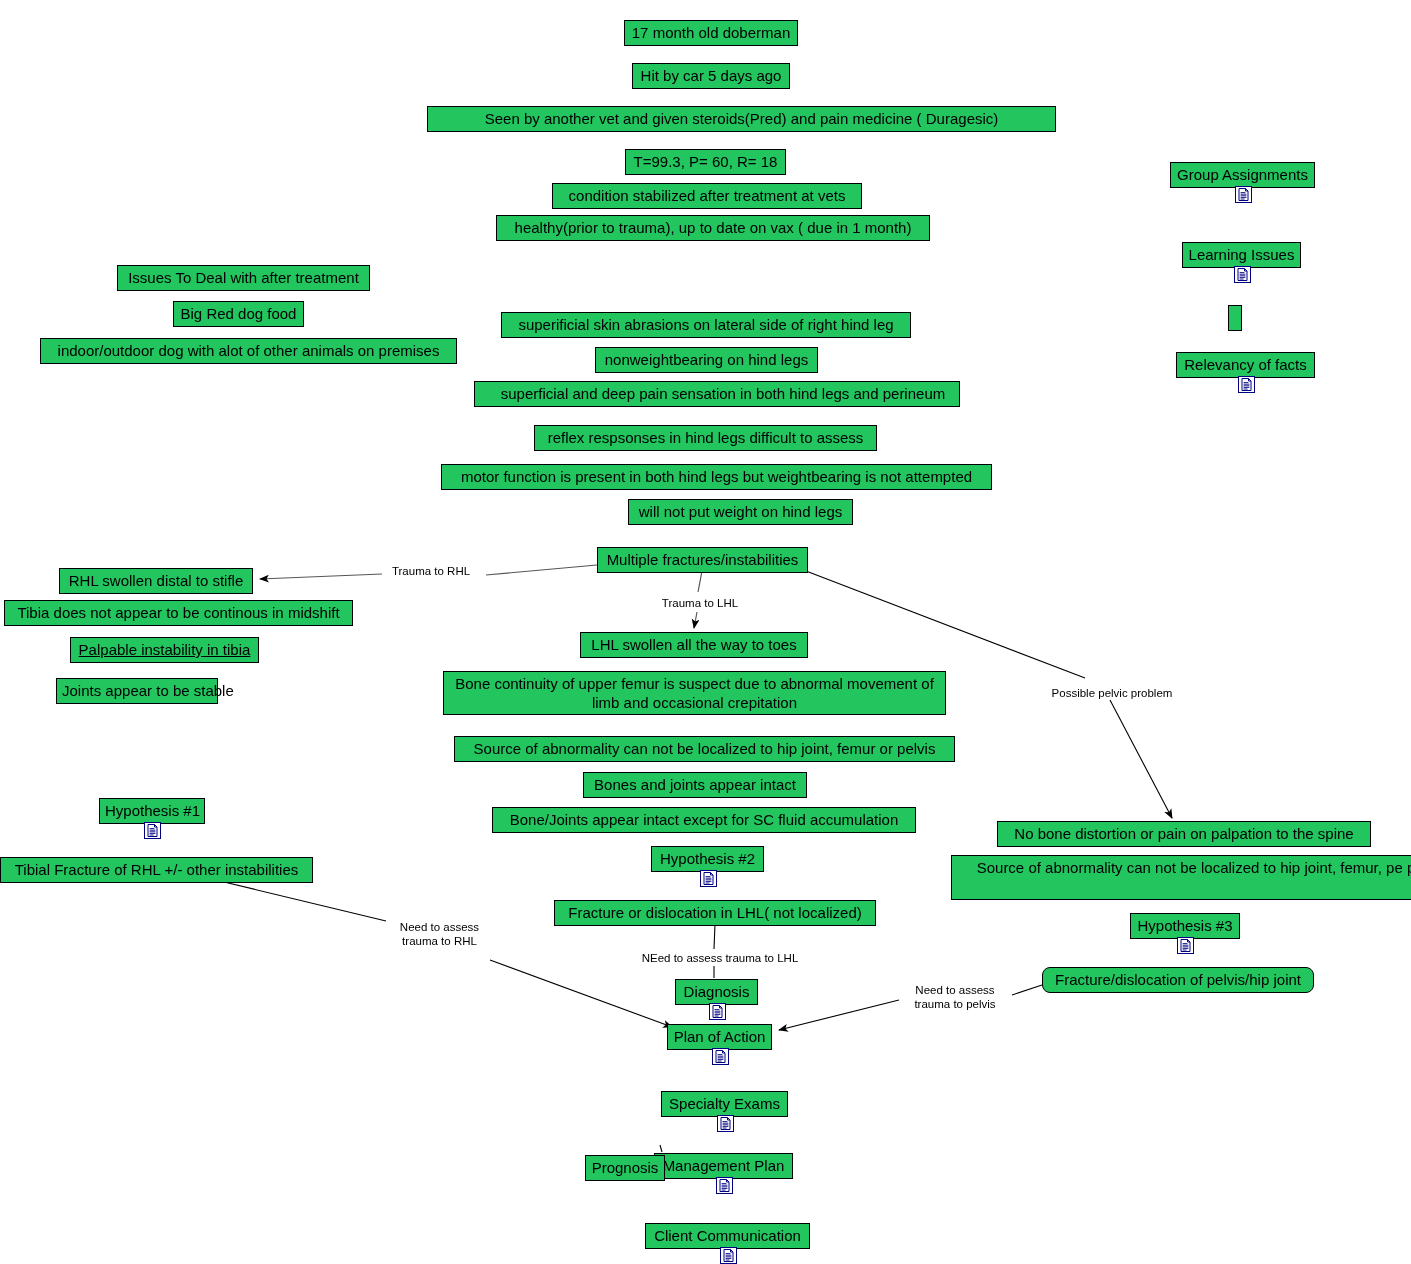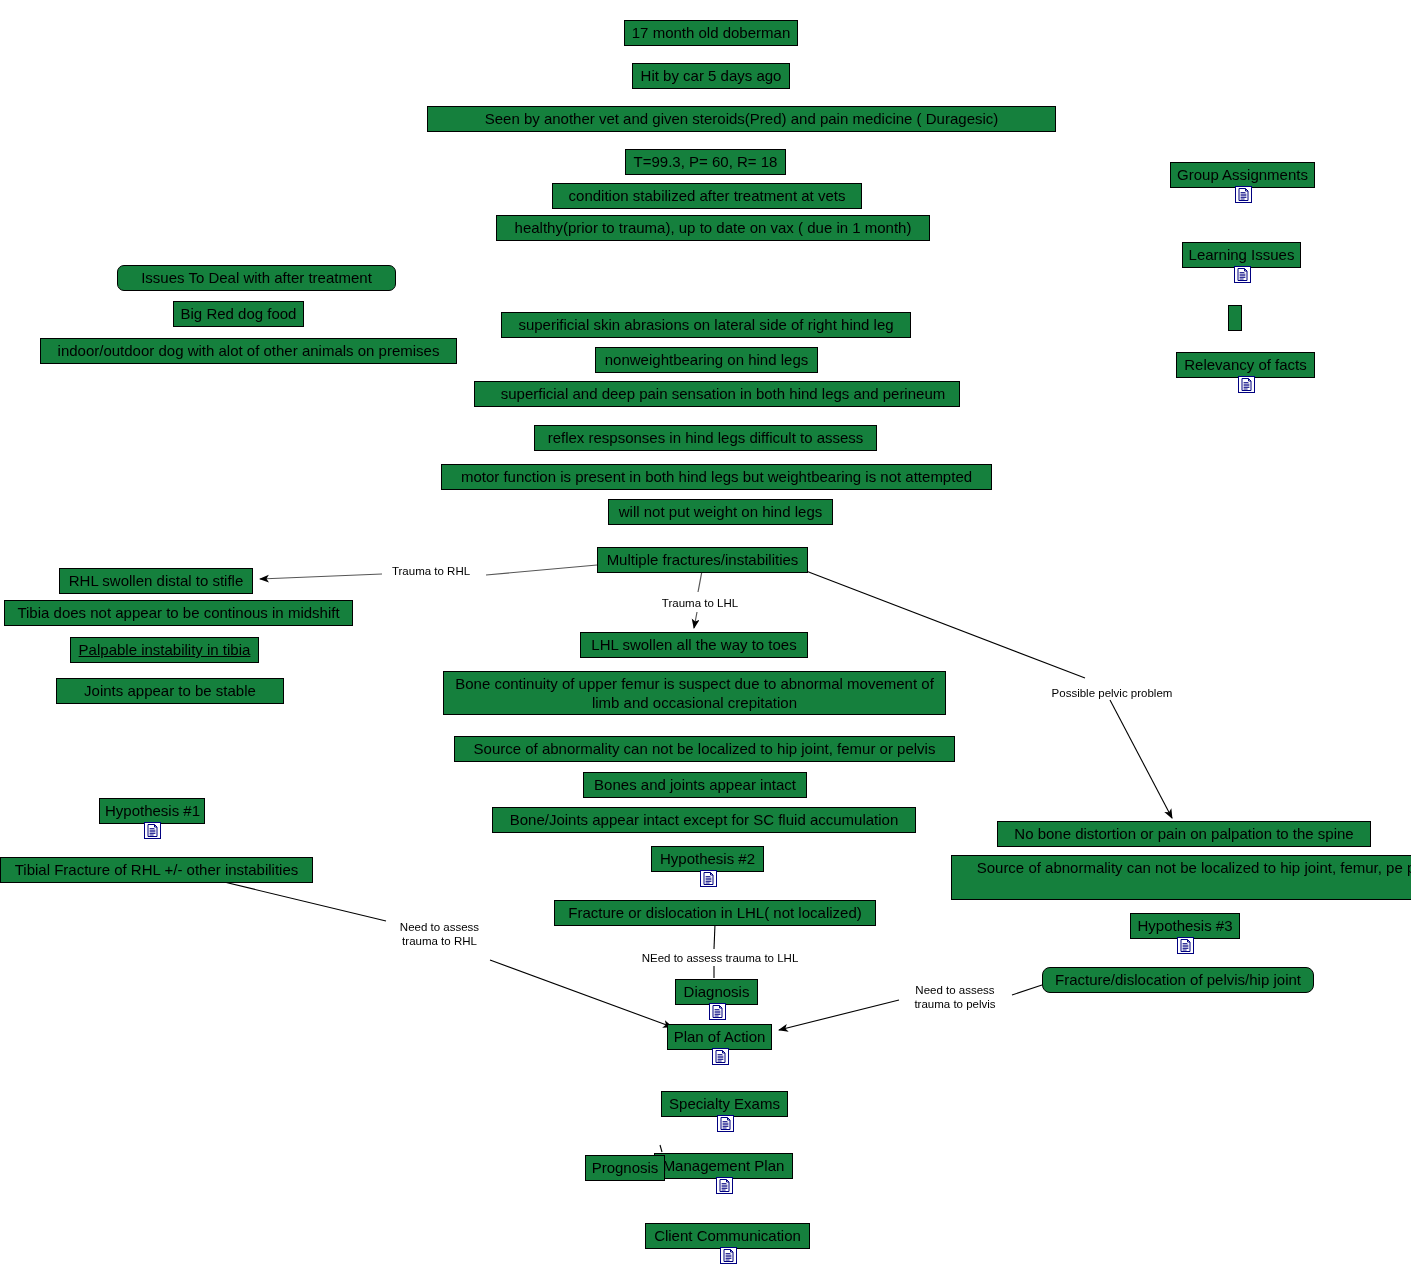--- a/index.html
+++ b/index.html
@@ -12,21 +12,21 @@
     width: 1411px;
     height: 1264px;
     background: #ffffff;
     overflow: hidden;
     font-family: "Liberation Sans", sans-serif;
   }
   .node {
     position: absolute;
     box-sizing: border-box;
     border: 1px solid #000000;
-    background: #15803d;
+    background: #22c55e;
     color: #000000;
     font-size: 15px;
     line-height: 19px;
     text-align: center;
     padding: 2px 5px 3px 5px;
     white-space: nowrap;
     z-index: 5;
   }
   .node.wrap {
     white-space: normal;
@@ -146,34 +146,34 @@
       </span>
       <div class="node empty" style="left: 1228px; top: 305px; width: 14px; min-height: 26px; height: 26px;"></div>
       <div class="node" style="left: 1176px; top: 352px; width: 139px; min-height: 24px;"><span>Relevancy of facts</span></div>
       <span class="doc-icon" style="left: 1238px; top: 376px;">
         <svg width="15" height="15" viewBox="0 0 15 15">
           <path d="M3 1.5 H9.5 L12 4 V13.5 H3 Z" fill="#ffffff" stroke="#000080" stroke-width="1"></path>
           <path d="M9.5 1.5 V4 H12" fill="none" stroke="#000080" stroke-width="1"></path>
           <path d="M4.6 5.6 H9.4 M4.6 7.2 H10.4 M4.6 8.8 H10.4 M4.6 10.4 H10.4 M4.6 12 H8.6" stroke="#000080" stroke-width="0.9"></path>
         </svg>
       </span>
-      <div class="node" style="left: 117px; top: 265px; width: 279px; min-height: 24px; border-radius: 7px;"><span>Issues To Deal with after treatment</span></div>
+      <div class="node" style="left: 117px; top: 265px; width: 253px; min-height: 24px;"><span>Issues To Deal with after treatment</span></div>
       <div class="node" style="left: 173px; top: 301px; width: 131px; min-height: 24px;"><span>Big Red dog food</span></div>
       <div class="node" style="left: 40px; top: 338px; width: 417px; min-height: 24px;"><span>indoor/outdoor dog with alot of other animals on premises</span></div>
       <div class="node" style="left: 501px; top: 312px; width: 410px; min-height: 24px;"><span>superificial skin abrasions on lateral side of right hind leg</span></div>
       <div class="node" style="left: 595px; top: 347px; width: 223px; min-height: 24px;"><span>nonweightbearing on hind legs</span></div>
       <div class="node" style="left: 474px; top: 381px; width: 486px; min-height: 24px; padding-left: 17px;"><span>superficial and deep pain sensation in both hind legs and perineum</span></div>
       <div class="node" style="left: 534px; top: 425px; width: 343px; min-height: 24px;"><span>reflex respsonses in hind legs difficult to assess</span></div>
       <div class="node" style="left: 441px; top: 464px; width: 551px; min-height: 24px;"><span>motor function is present in both hind legs but weightbearing is not attempted</span></div>
-      <div class="node" style="left: 608px; top: 499px; width: 225px; min-height: 24px;"><span>will not put weight on hind legs</span></div>
+      <div class="node" style="left: 628px; top: 499px; width: 225px; min-height: 24px;"><span>will not put weight on hind legs</span></div>
       <div class="node" style="left: 597px; top: 547px; width: 211px; min-height: 24px;"><span>Multiple fractures/instabilities</span></div>
       <div class="node" style="left: 59px; top: 568px; width: 194px; min-height: 24px;"><span>RHL swollen distal to stifle</span></div>
       <div class="node" style="left: 4px; top: 600px; width: 349px; min-height: 24px;"><span>Tibia does not appear to be continous in midshift</span></div>
       <div class="node" style="left: 70px; top: 637px; width: 189px; min-height: 24px; text-decoration: underline;"><span>Palpable instability in tibia</span></div>
-      <div class="node" style="left: 56px; top: 678px; width: 228px; min-height: 24px;"><span>Joints appear to be stable</span></div>
+      <div class="node" style="left: 56px; top: 678px; width: 162px; min-height: 24px;"><span>Joints appear to be stable</span></div>
       <div class="node" style="left: 580px; top: 632px; width: 228px; min-height: 24px;"><span>LHL swollen all the way to toes</span></div>
       <div class="node wrap" style="left: 443px; top: 671px; width: 503px; min-height: 44px; height: 44px;"><span>Bone continuity of upper femur is suspect due to abnormal movement of limb and occasional crepitation</span></div>
       <div class="node" style="left: 454px; top: 736px; width: 501px; min-height: 24px;"><span>Source of abnormality can not be localized to hip joint, femur or pelvis</span></div>
       <div class="node" style="left: 583px; top: 772px; width: 224px; min-height: 24px;"><span>Bones and joints appear intact</span></div>
       <div class="node" style="left: 492px; top: 807px; width: 424px; min-height: 24px;"><span>Bone/Joints appear intact except for SC fluid accumulation</span></div>
       <div class="node" style="left: 99px; top: 798px; width: 106px; min-height: 24px;"><span>Hypothesis #1</span></div>
       <span class="doc-icon" style="left: 144px; top: 822px;">
         <svg width="15" height="15" viewBox="0 0 15 15">
           <path d="M3 1.5 H9.5 L12 4 V13.5 H3 Z" fill="#ffffff" stroke="#000080" stroke-width="1"></path>
           <path d="M9.5 1.5 V4 H12" fill="none" stroke="#000080" stroke-width="1"></path>

